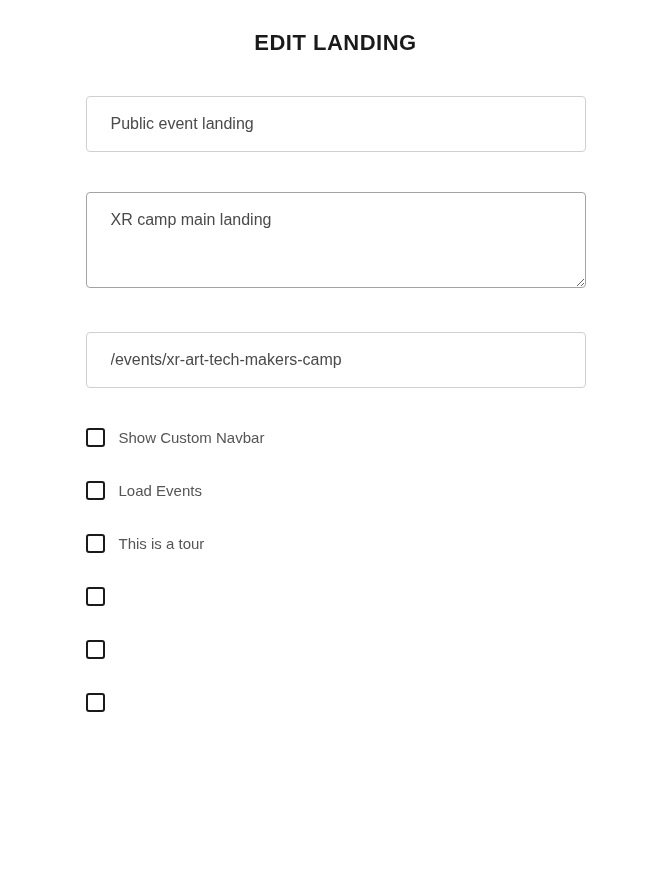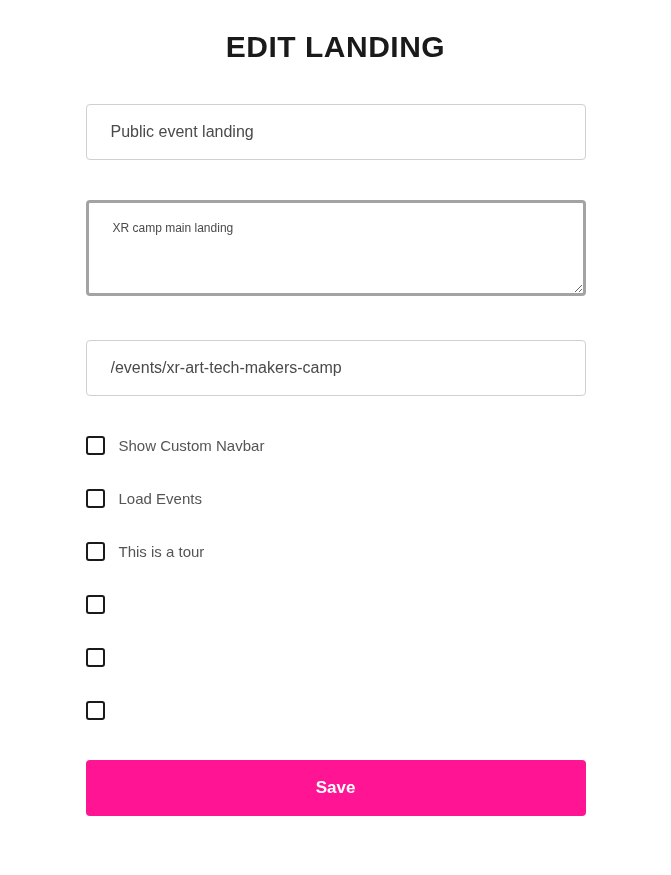--- a/index.html
+++ b/index.html
@@ -12,21 +12,21 @@
       background: #ffffff;
       width: 671px;
       height: 875px;
       padding: 30px 0;
     }
     .container {
       width: 500px;
       margin: 0 auto;
     }
     .page-title {
-      font-size: 30px;
+      font-size: 22px;
       font-weight: 800;
       text-align: center;
       letter-spacing: 0.5px;
       color: #1a1a1a;
       margin-bottom: 40px;
       font-family: Arial, sans-serif;
       font-stretch: condensed;
     }
     .text-input {
       width: 100%;
@@ -35,23 +35,23 @@
       color: #4a4a4a;
       border: 1px solid #d0d0d0;
       border-radius: 4px;
       font-family: inherit;
       outline: none;
       background: #fff;
     }
     .textarea-input {
       width: 100%;
       padding: 18px 24px;
-      font-size: 12px;
+      font-size: 16px;
       color: #4a4a4a;
-      border: 3px solid #a3a3a3;
+      border: 1px solid #a3a3a3;
       border-radius: 4px;
       font-family: inherit;
       outline: none;
       resize: vertical;
       height: 96px;
       background: #fff;
     }
     .field-group {
       margin-bottom: 40px;
     }
@@ -132,14 +132,13 @@
 
     <div class="checkbox-row">
       <div class="checkbox"></div>
     </div>
 
     <div class="checkbox-row">
       <div class="checkbox"></div>
     </div>
   </div>
 
-  <button class="save-button">Save</button>
 </div>
 
 </body></html>

